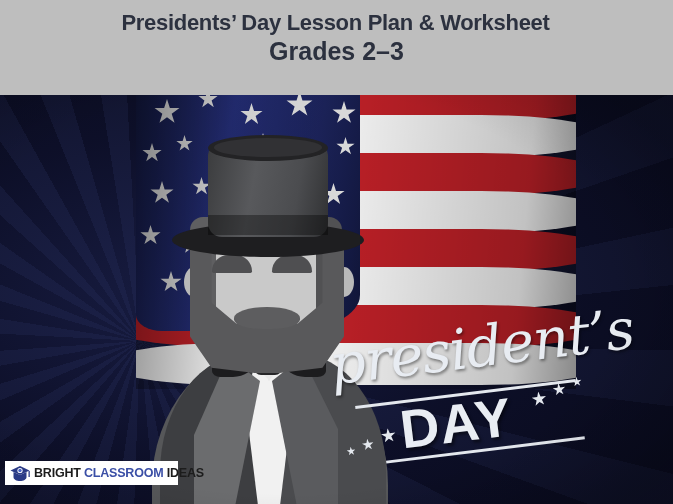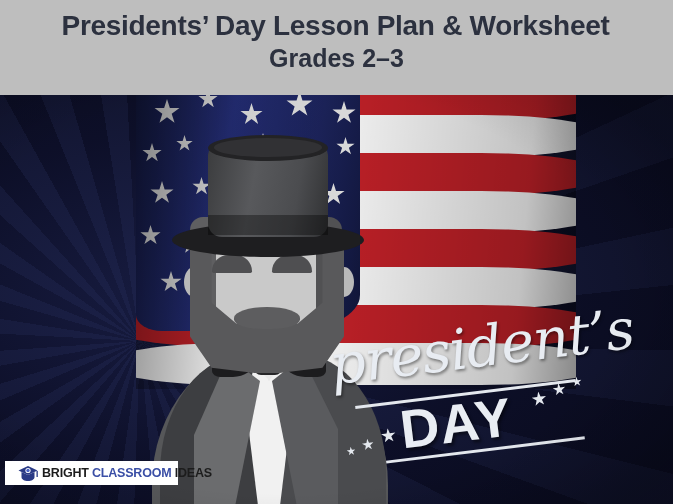--- a/index.html
+++ b/index.html
@@ -24,21 +24,21 @@
     width: 673px; height: 95px;
     background: #bebebe;
     box-sizing: border-box;
     display: flex;
     flex-direction: column;
     align-items: center;
     justify-content: flex-start;
     padding-top: 10px;
   }
   #title-line1 {
-    font-size: 28px;
+    font-size: 22px;
     font-weight: bold;
     color: #2c313f;
     letter-spacing: -0.3px;
     white-space: nowrap;
     line-height: 1.15;
     margin-left: -2px;
   }
   #title-line2 {
     font-size: 25px;
     font-weight: bold;
@@ -326,21 +326,21 @@
   }
 
   
   #logo {
     position: absolute;
     left: 5px; top: 461px;
     width: 173px; height: 24px;
     background: #ffffff;
     display: flex;
     align-items: center;
-    padding-left: 13px;
+    padding-left: 5px;
     box-sizing: border-box;
   }
   #logo-mark { width: 20px; height: 17px; flex: none; margin-right: 4px; }
   #logo-text {
     font-size: 12.5px;
     font-weight: bold;
     letter-spacing: -0.2px;
     white-space: nowrap;
     line-height: 1;
   }

